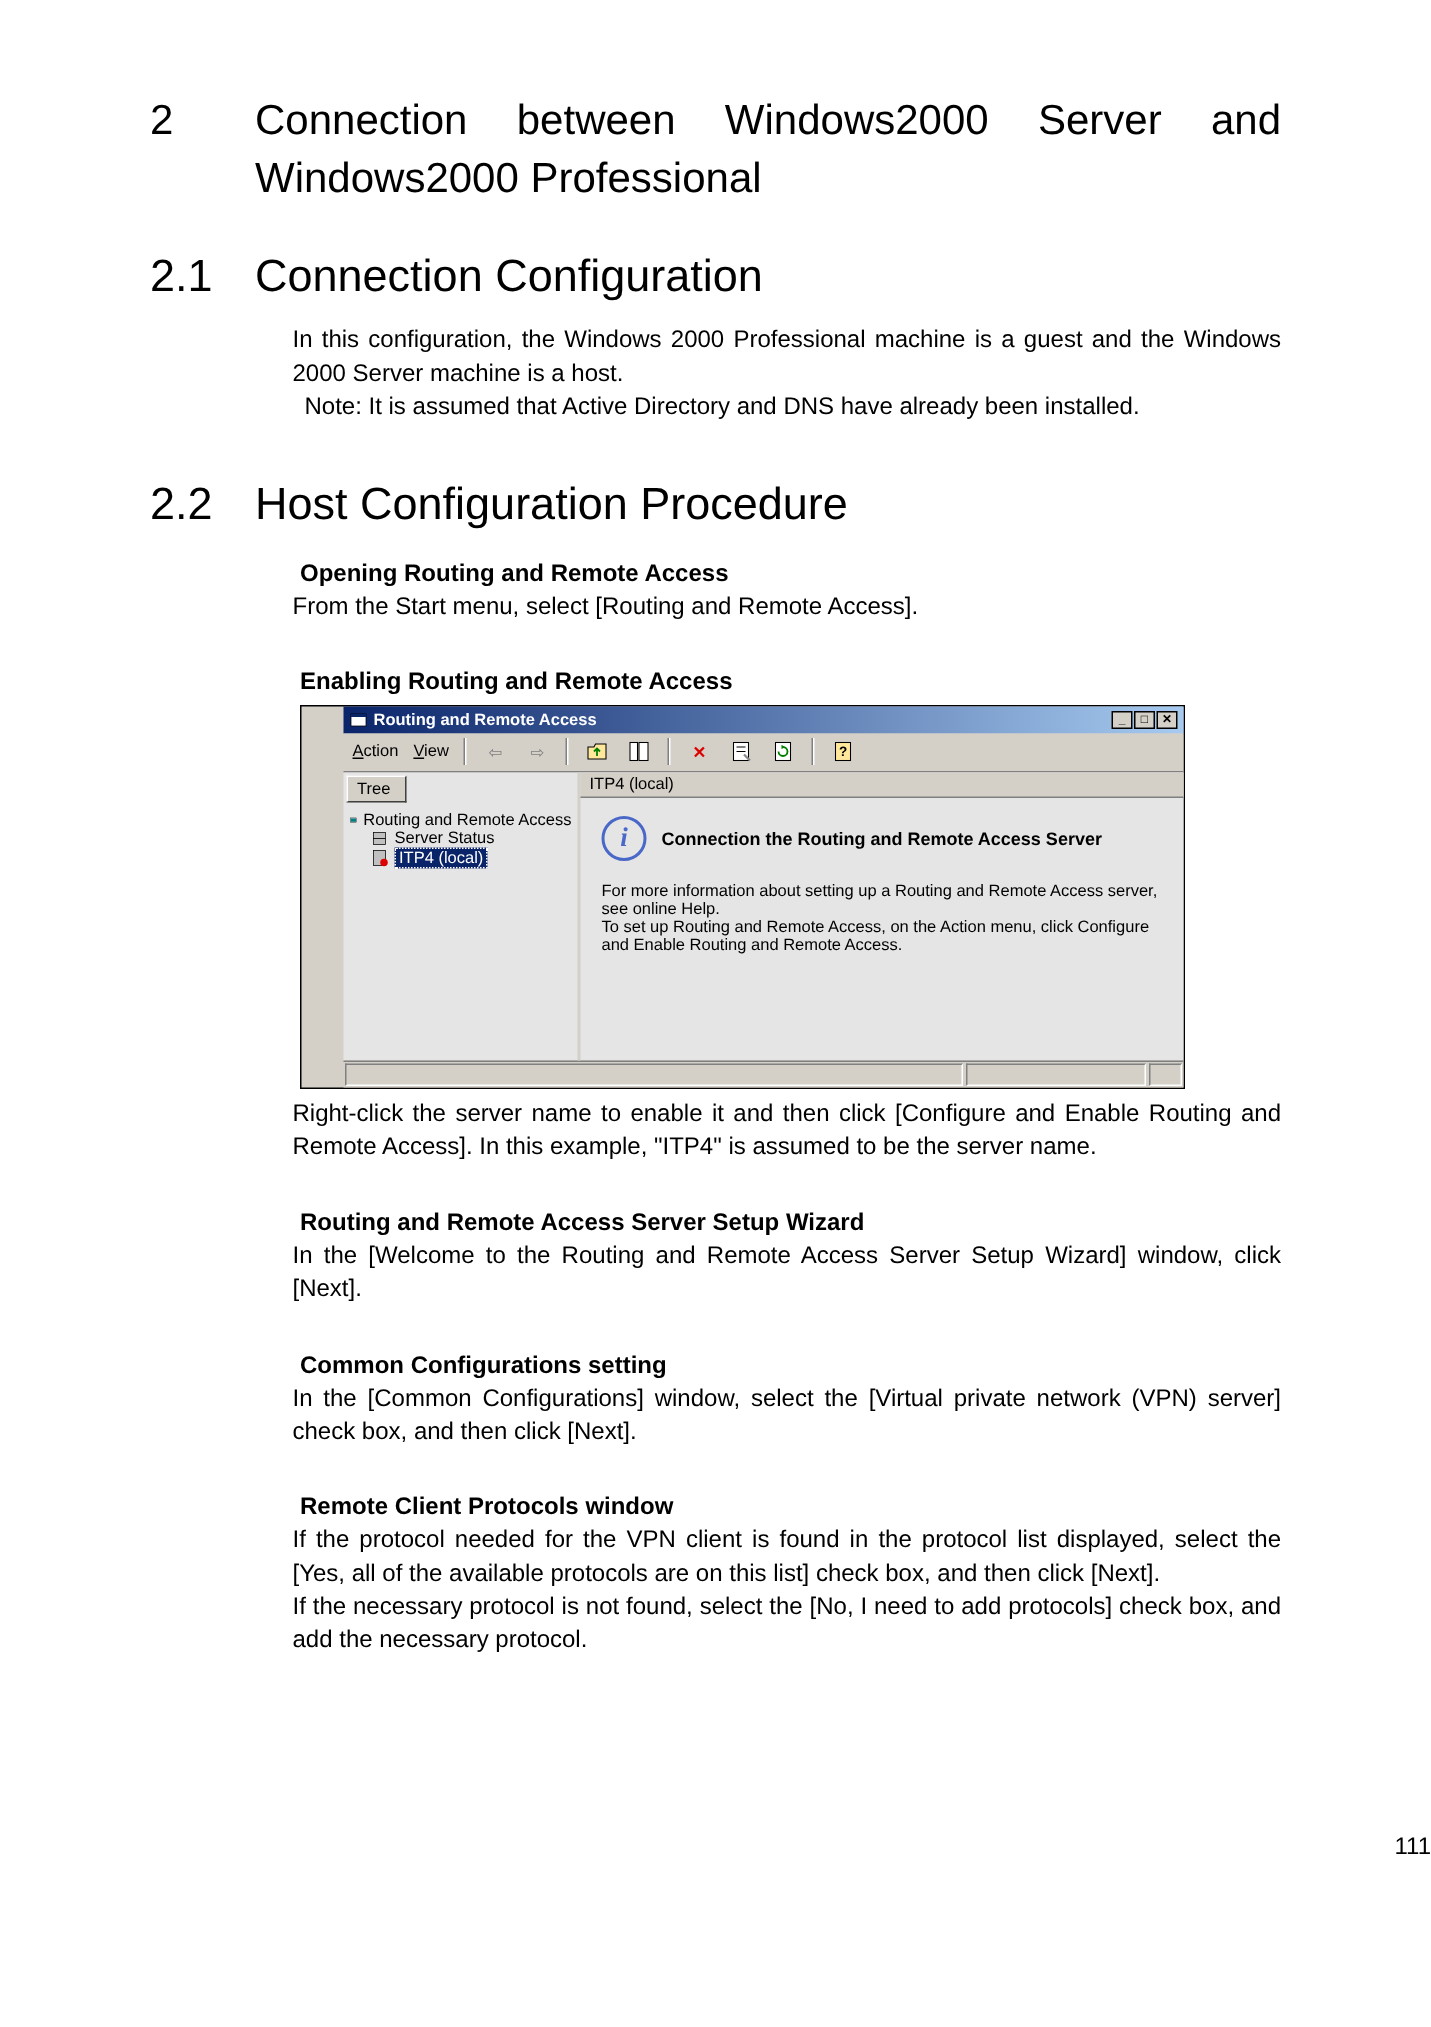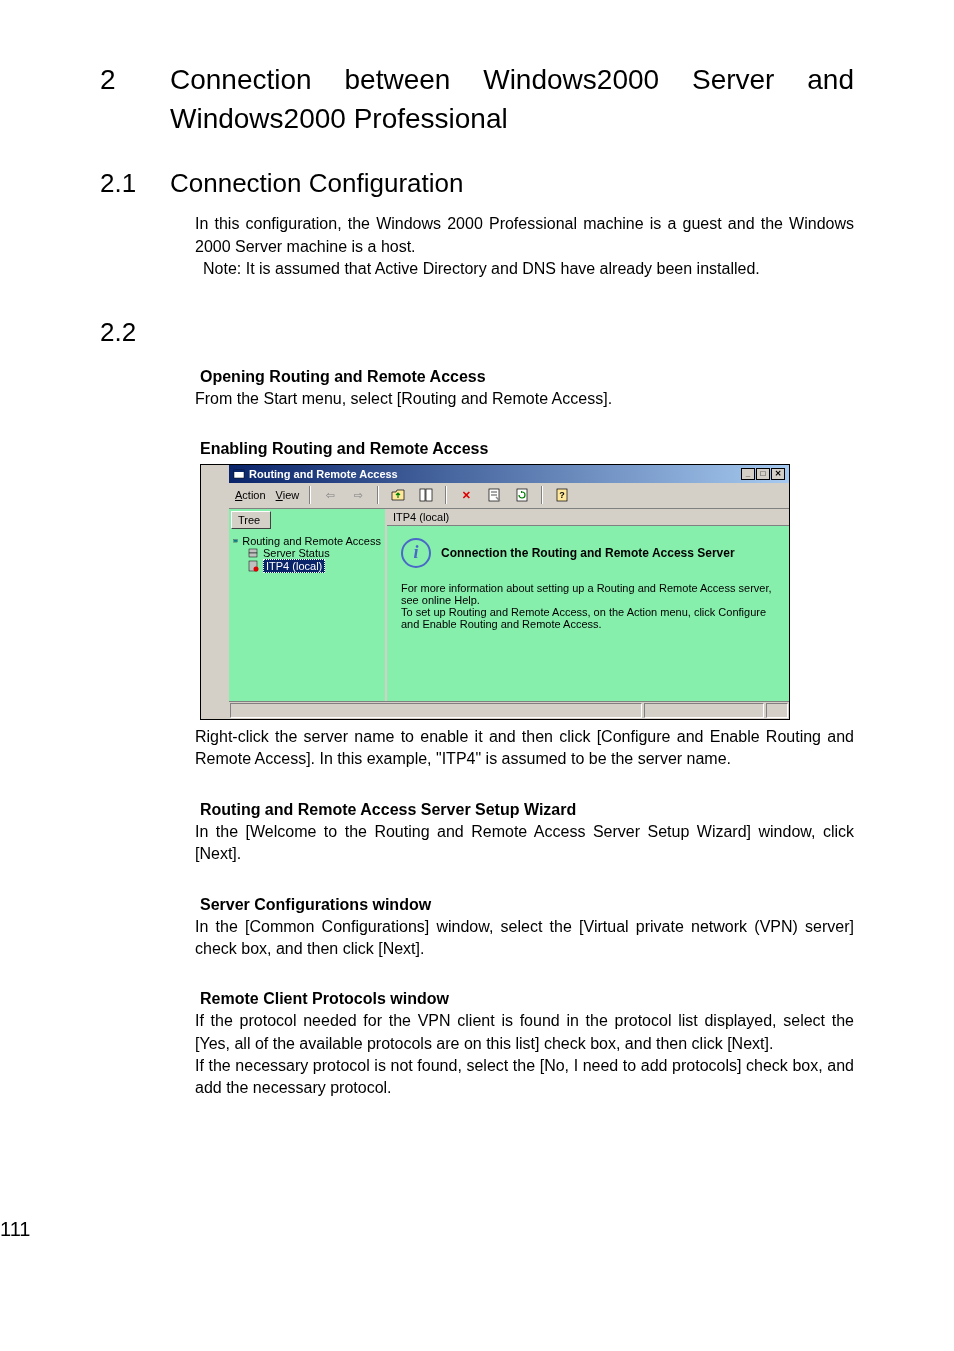--- a/index.html
+++ b/index.html
@@ -17,21 +17,21 @@
       font-size: 28px;
       font-weight: 400;
       margin-bottom: 30px;
       line-height: 1.4;
     }
     .h1-num { width: 70px; flex-shrink: 0; }
     .h1-text { text-align: justify; text-align-last: justify; flex: 1; }
     .h1-text-line2 { text-align: left; text-align-last: left; }
     .h2-wrap {
       display: flex;
-      font-size: 26px;
+      font-size: 30px;
       font-weight: 400;
       margin: 10px 0 14px 0;
     }
     .h2-num { width: 70px; flex-shrink: 0; }
     .body-block { margin-left: 95px; font-size: 16px; line-height: 1.4; text-align: justify; }
     .note-indent { margin-left: 8px; }
     .bold-sub { font-weight: bold; font-size: 16px; margin-left: 100px; margin-top: 20px; margin-bottom: 2px; }
     .img-block { width: 590px; margin-left: 100px; margin-top: 6px; }
 
     
@@ -42,40 +42,40 @@
       display: flex; align-items: center; justify-content: space-between;
       height: 18px;
     }
     .mmc-title-left { display: flex; align-items: center; gap: 4px; }
     .mmc-title-icons { display: flex; gap: 1px; }
     .mmc-sysbtn { width: 14px; height: 12px; background: #d4d0c8; border: 1px solid #000; font-size: 8px; text-align: center; line-height: 10px; color: #000; }
     .mmc-toolbar { background: #d4d0c8; border-bottom: 1px solid #808080; padding: 3px 6px; display: flex; align-items: center; gap: 10px; height: 26px; }
     .tb-sep { border-left: 1px solid #808080; border-right: 1px solid #fff; height: 18px; width: 0; }
     .tb-btn { width: 18px; height: 18px; display: inline-flex; align-items: center; justify-content: center; color: #808080; }
     .tb-btn.enabled { color: #000; }
-    .mmc-body { display: flex; height: 192px; background: #86efac; }
+    .mmc-body { display: flex; height: 192px; background: #e5e5e5; }
     .mmc-left { width: 158px; border-right: 2px solid #d4d0c8; display: flex; flex-direction: column; }
     .treehdr { background: #d4d0c8; border: 1px solid #fff; border-right-color: #404040; border-bottom-color: #404040; padding: 2px 6px; margin: 2px; width: 40px; }
     .tree-area { padding: 4px 4px; font-size: 11px; }
     .tree-row { display: flex; align-items: center; gap: 4px; white-space: nowrap; }
     .tree-icon { width: 12px; height: 12px; display: inline-block; }
     .tree-sel { background: #0a246a; color: #fff; padding: 0 2px; border: 1px dotted #fff; }
     .mmc-right { flex: 1; display: flex; flex-direction: column; }
     .righthdr { background: #d4d0c8; border-bottom: 1px solid #808080; padding: 2px 6px; }
     .right-body { padding: 12px 14px; font-size: 11px; }
     .info-row { display: flex; align-items: center; gap: 10px; margin-bottom: 14px; }
     .info-icon { width: 30px; height: 30px; border: 2px solid #4a68c8; border-radius: 50%; display: flex; align-items: center; justify-content: center; }
     .info-i { color: #4a68c8; font-family: Georgia, serif; font-size: 18px; font-weight: bold; font-style: italic; }
     .info-title { font-weight: bold; font-size: 12px; }
     .mmc-status { height: 18px; background: #d4d0c8; border-top: 1px solid #808080; display: flex; }
     .mmc-status .cell { border: 1px solid #fff; border-top-color: #808080; border-left-color: #808080; flex: 1; margin: 1px; }
     .mmc-status .cell.narrow { flex: 0 0 120px; }
     .mmc-status .cell.narrow2 { flex: 0 0 22px; }
 
-    .page-num { position: absolute; bottom: 110px; left: 0; right: 0; text-align: left; font-size: 20px; }
+    .page-num { position: absolute; bottom: 110px; left: 0; right: 0; text-align: right; font-size: 16px; }
 
     .sm-icon { width:12px;height:12px; }
   </style>
 </head>
 <body>
 
 <div class="h1-wrap">
   <div class="h1-num">2</div>
   <div style="flex:1">
     <div class="h1-text">Connection between Windows2000 Server and</div>
@@ -88,20 +88,21 @@
   <div>Connection Configuration</div>
 </div>
 
 <div class="body-block">
   <div>In this configuration, the Windows 2000 Professional machine is a guest and the Windows 2000 Server machine is a host.</div>
   <div class="note-indent" style="text-align:left">Note:    It is assumed that Active Directory and DNS have already been installed.</div>
 </div>
 
 <div class="h2-wrap" style="margin-top:36px">
   <div class="h2-num">2.2</div>
+  <div>Host Configuration Procedure</div>
 </div>
 
 <div class="bold-sub">Opening Routing and Remote Access</div>
 <div class="body-block" style="text-align:left">From the Start menu, select [Routing and Remote Access].</div>
 
 <div class="bold-sub" style="margin-top:30px">Enabling Routing and Remote Access</div>
 
 <div class="img-block">
   <div class="mmc-window">
     <div class="mmc-title">
@@ -209,20 +210,20 @@
       <div class="cell narrow2"></div>
     </div>
   </div>
 </div>
 
 <div class="body-block" style="margin-top:6px">Right-click the server name to enable it and then click [Configure and Enable Routing and Remote Access].    In this example, "ITP4" is assumed to be the server name.</div>
 
 <div class="bold-sub" style="margin-top:30px">Routing and Remote Access Server Setup Wizard</div>
 <div class="body-block">In the [Welcome to the Routing and Remote Access Server Setup Wizard] window, click [Next].</div>
 
-<div class="bold-sub" style="margin-top:30px">Server Configurations window</div>
+<div class="bold-sub" style="margin-top:30px">Common Configurations setting</div>
 <div class="body-block">In the [Common Configurations] window, select the [Virtual private network (VPN) server] check box, and then click [Next].</div>
 
 <div class="bold-sub" style="margin-top:30px">Remote Client Protocols window</div>
 <div class="body-block">If the protocol needed for the VPN client is found in the protocol list displayed, select the [Yes, all of the available protocols are on this list] check box, and then click [Next].</div>
 <div class="body-block">If the necessary protocol is not found, select the [No, I need to add protocols] check box, and add the necessary protocol.</div>
 
 <div class="page-num">111</div>
 
 </body></html>

